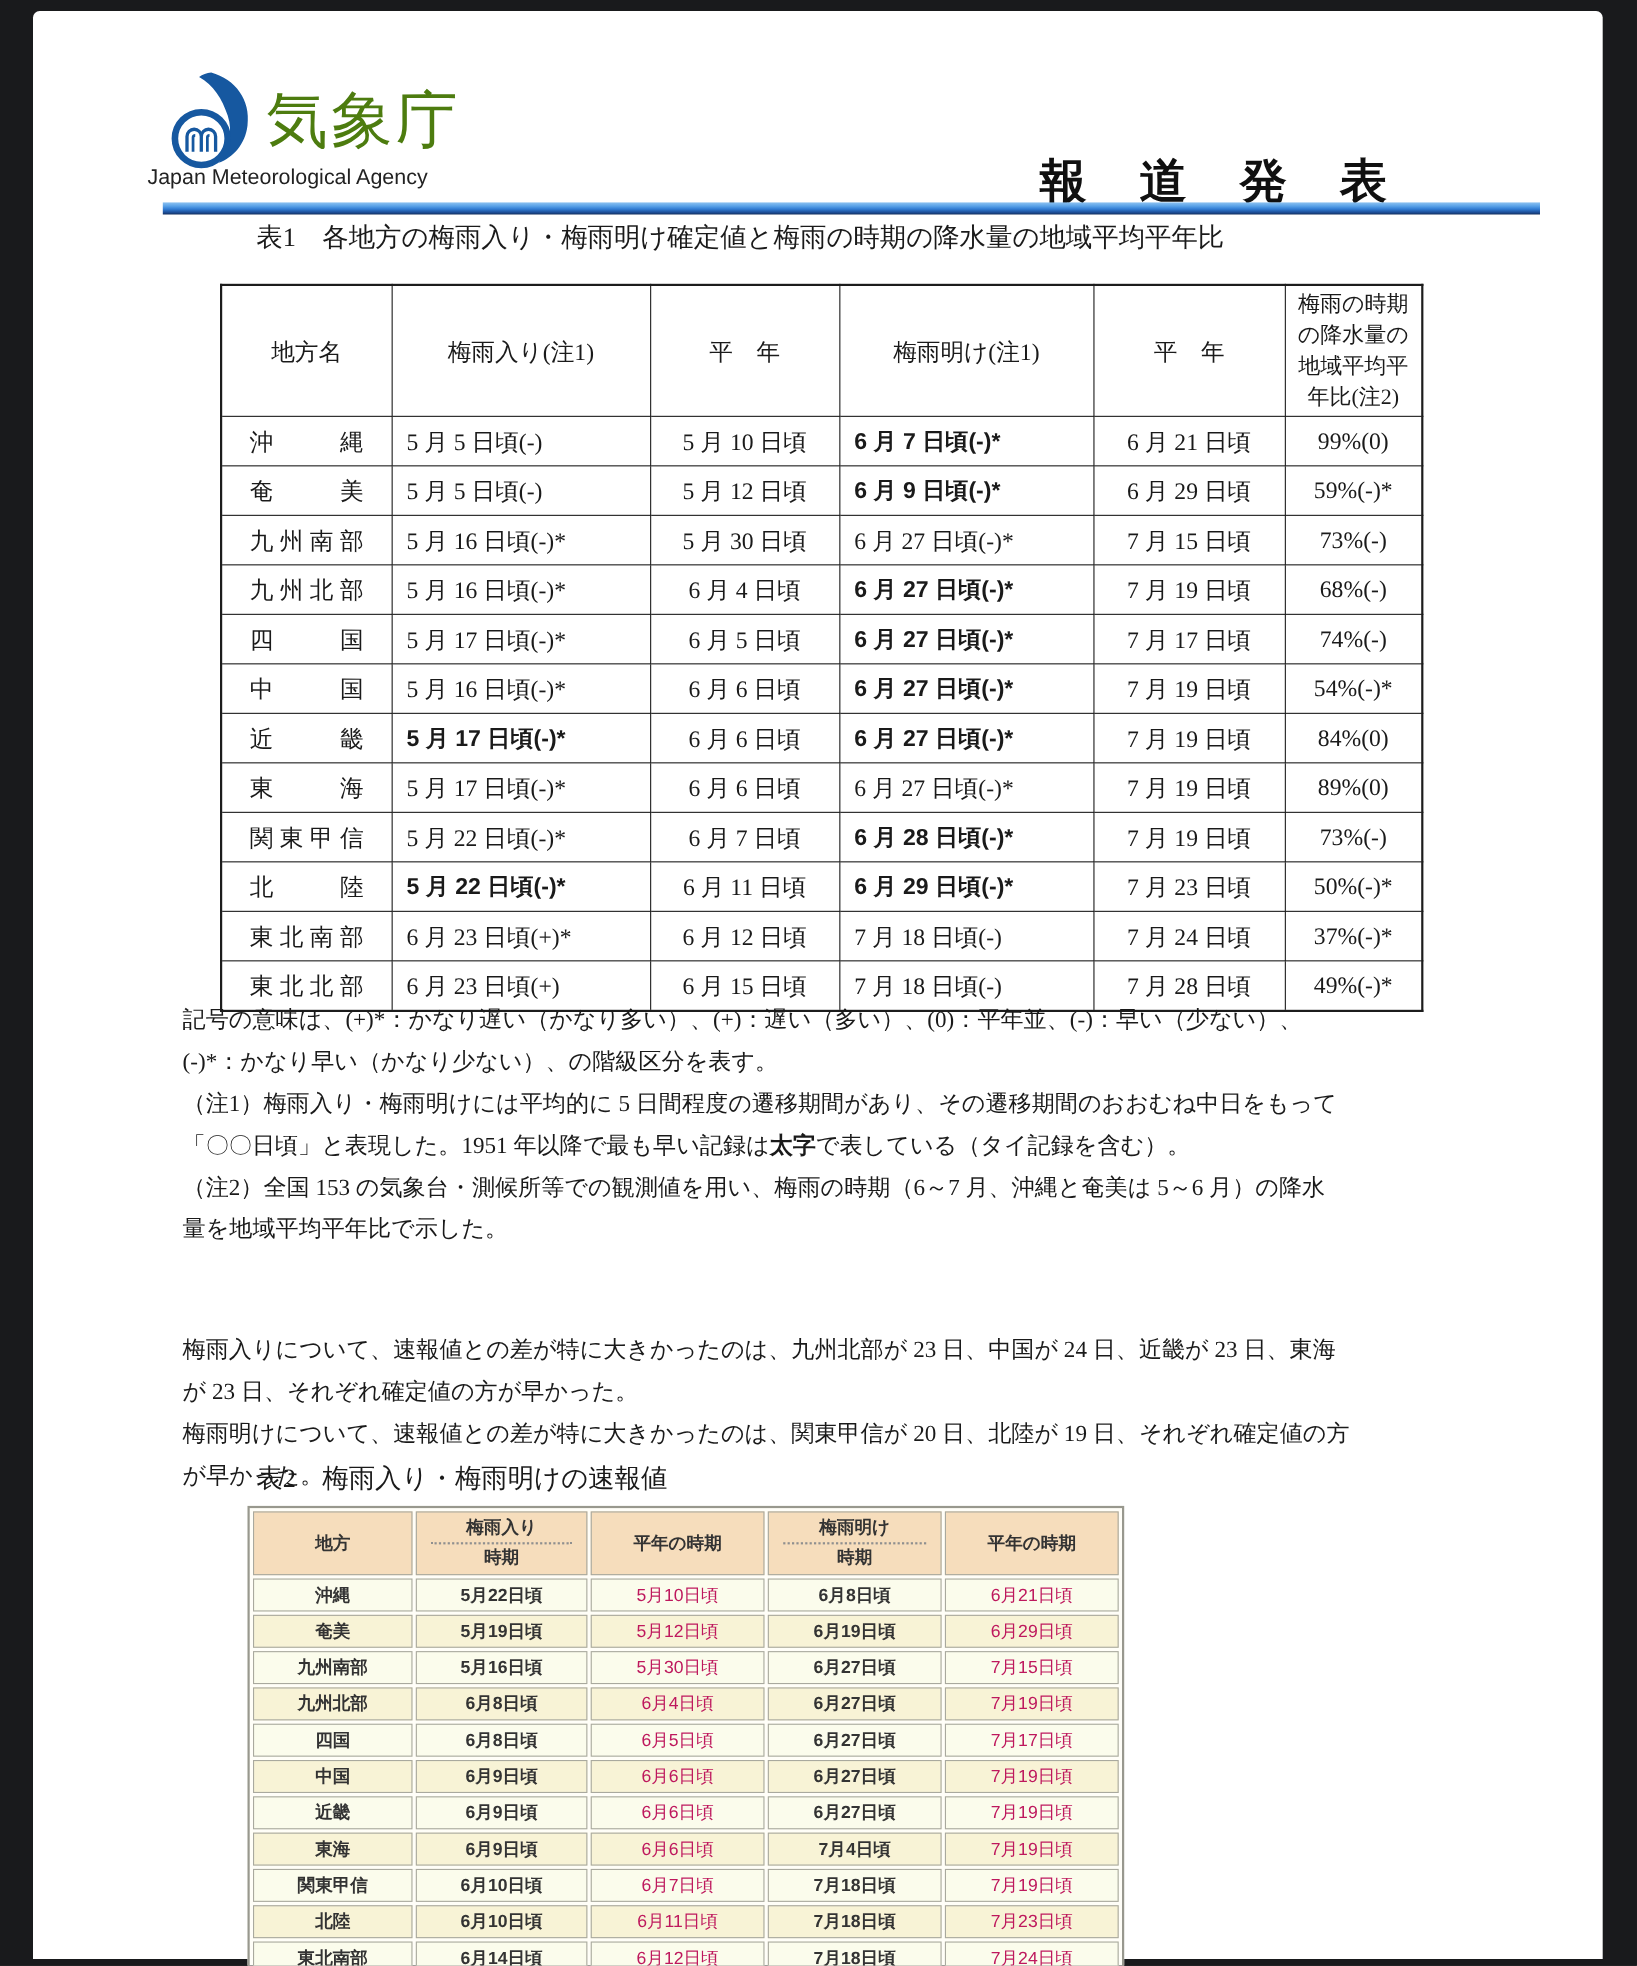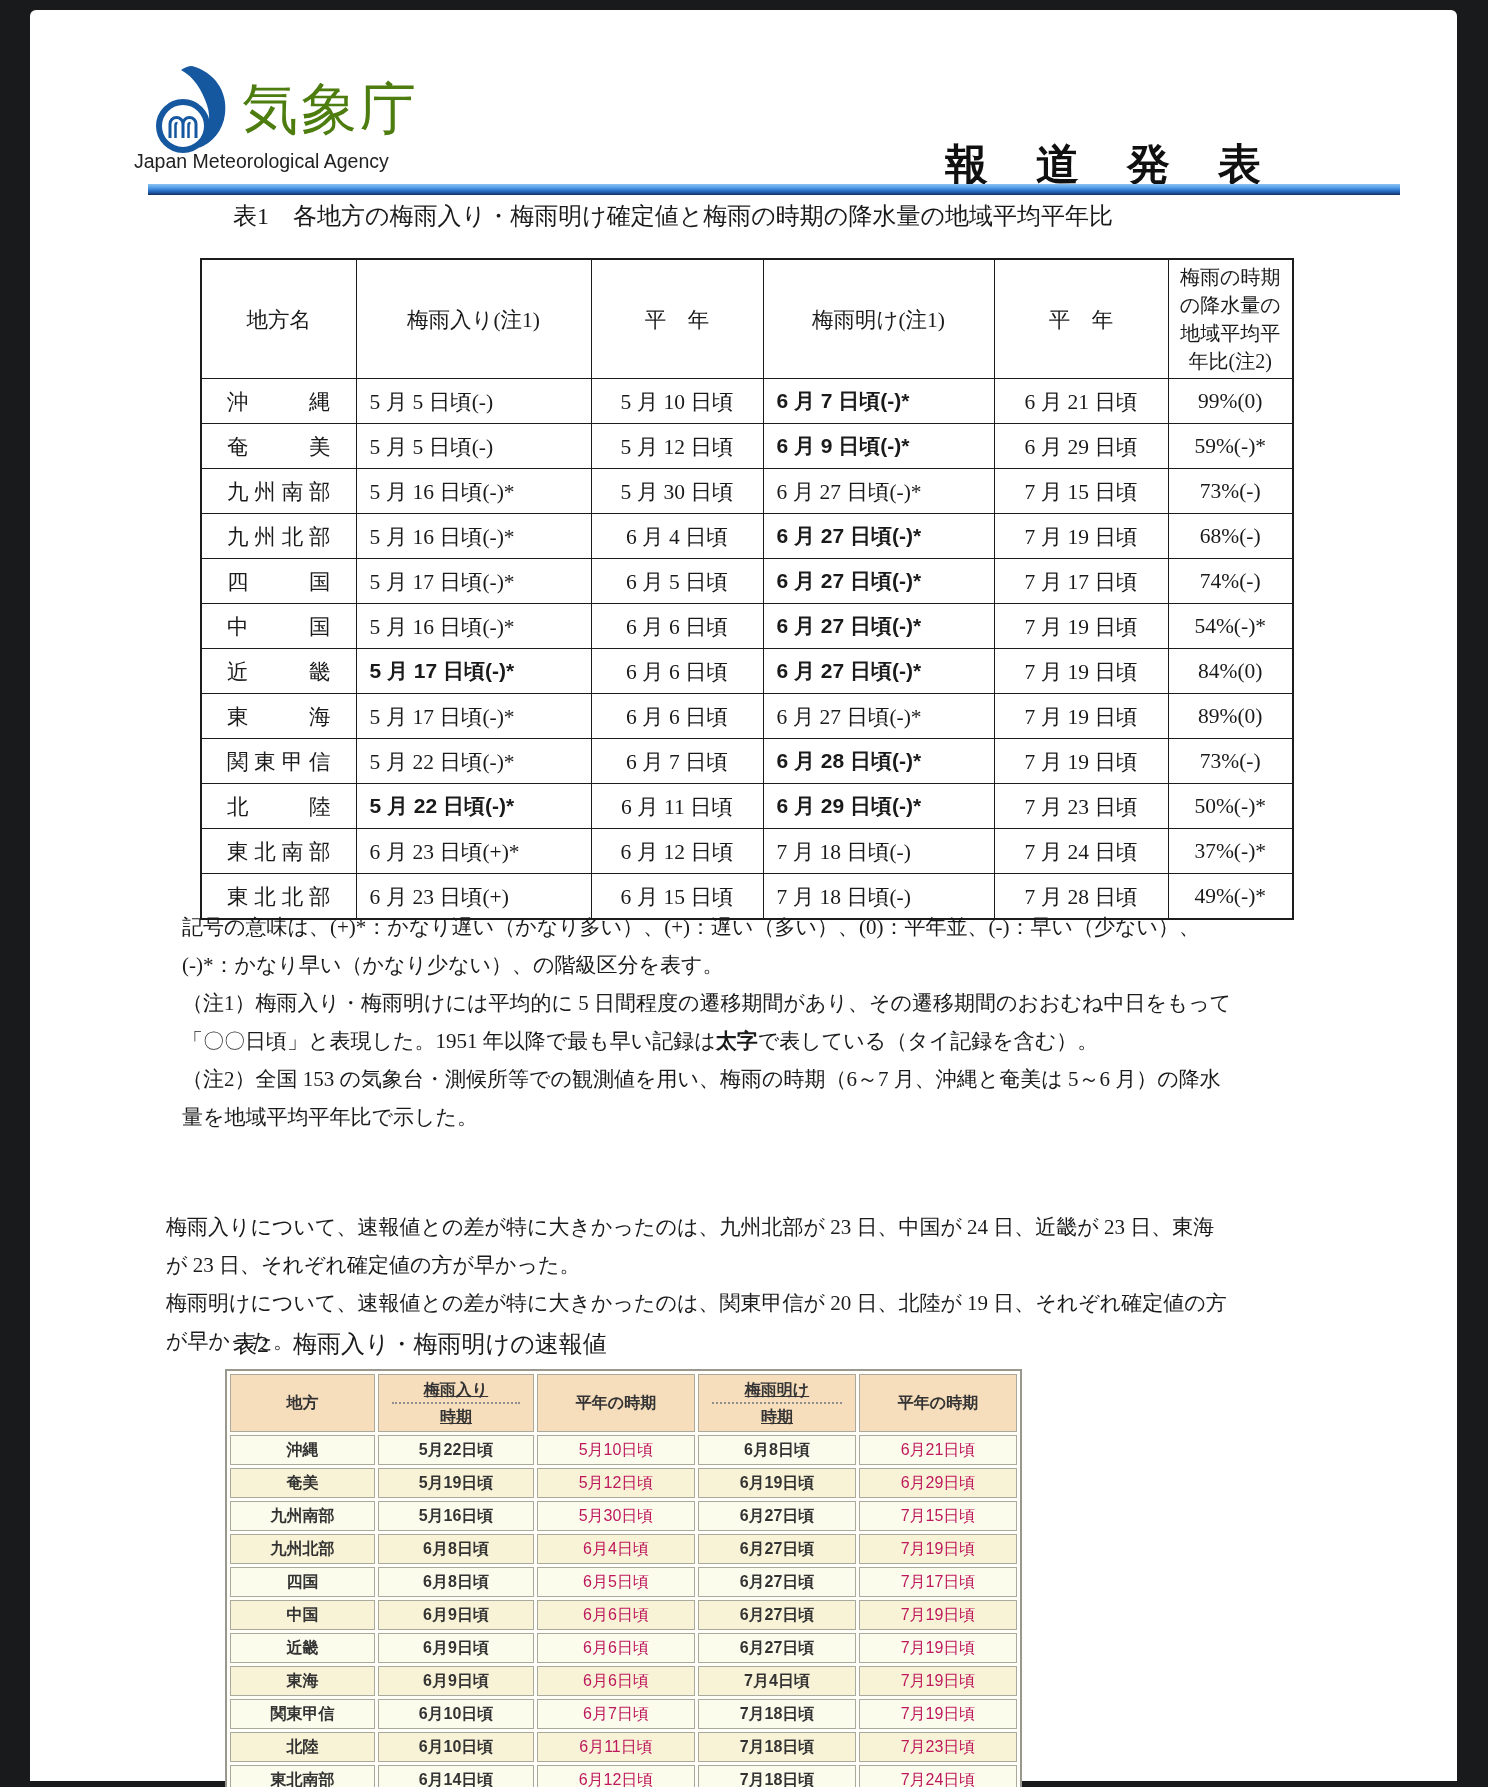--- a/index.html
+++ b/index.html
@@ -27,39 +27,39 @@
   #table1 thead th{height:116px;font-weight:normal;text-align:center;vertical-align:middle;}
   .t1-h-ratio{font-size:20px;line-height:28px;padding:0 11px;text-align:left;margin-left:21px;}
   #table1 tbody td{height:42px;vertical-align:middle;white-space:nowrap;}
   .t1-region{text-align:justify;text-align-last:justify;text-justify:inter-character;padding:0 25px;}
   .t1-left{text-align:left;padding-left:13px;}
   .t1-center{text-align:center;}
   .boldcell{font-family:"Liberation Sans","DejaVu Sans",sans-serif;font-weight:700;font-size:21px;}
 
   
   .notes{position:absolute;left:136px;top:898px;font-size:21px;}
-  .notes div{height:38px;line-height:38px;white-space:nowrap;margin-left:16px;}
+  .notes div{height:38px;line-height:38px;white-space:nowrap;}
   .paras{position:absolute;left:136px;top:1198px;font-size:21px;}
   .paras div{height:38px;line-height:38px;white-space:nowrap;}
   .gbold{font-family:"Liberation Sans","DejaVu Sans",sans-serif;font-weight:700;}
 
   
   .t2-title{position:absolute;left:203px;top:1318px;font-size:24px;white-space:nowrap;}
   #table2{position:absolute;left:195px;top:1359px;width:797px;table-layout:fixed;
           border-collapse:separate;border-spacing:3px;background:#fffef8;border:2px solid #98988e;
           font-family:"Liberation Sans","DejaVu Sans",sans-serif;font-size:16px;color:#3c3c3c;}
   #table2 th,#table2 td{border:1px solid #a9a99e;text-align:center;vertical-align:middle;}
   #table2 thead th{background:#f6ddbc;height:54px;font-weight:700;color:#333;}
   #table2 tbody td{height:26px;}
   #table2 tbody tr:nth-child(odd) td{background:#fbfcec;}
   #table2 tbody tr:nth-child(even) td{background:#f8f3d6;}
   .t2-strong{font-weight:700;color:#333;}
   .t2-normal{font-weight:400;color:#be185d;}
   .t2-dots{border-top:2px dotted #8f8f8f;width:84%;margin:3px auto;}
-  .t2-hline{line-height:19px;text-decoration:underline;}
+  .t2-hline{line-height:19px;}
 </style>
 </head>
 <body>
 
 <div class="canvas">
   <div class="page">
 
     <svg class="logo-mark" width="84" height="104" viewBox="0 0 84 104">
       <path d="M 42 2 C 64 8 78 27 75 50 C 73 67 62 79 49 84 C 58 71 62 56 57 41 C 52 26 44 13 31 6 C 34 4 38 2 42 2 Z" fill="#1658a0"></path>
       <circle cx="33" cy="62" r="24" fill="#ffffff" stroke="#1658a0" stroke-width="6"></circle>

